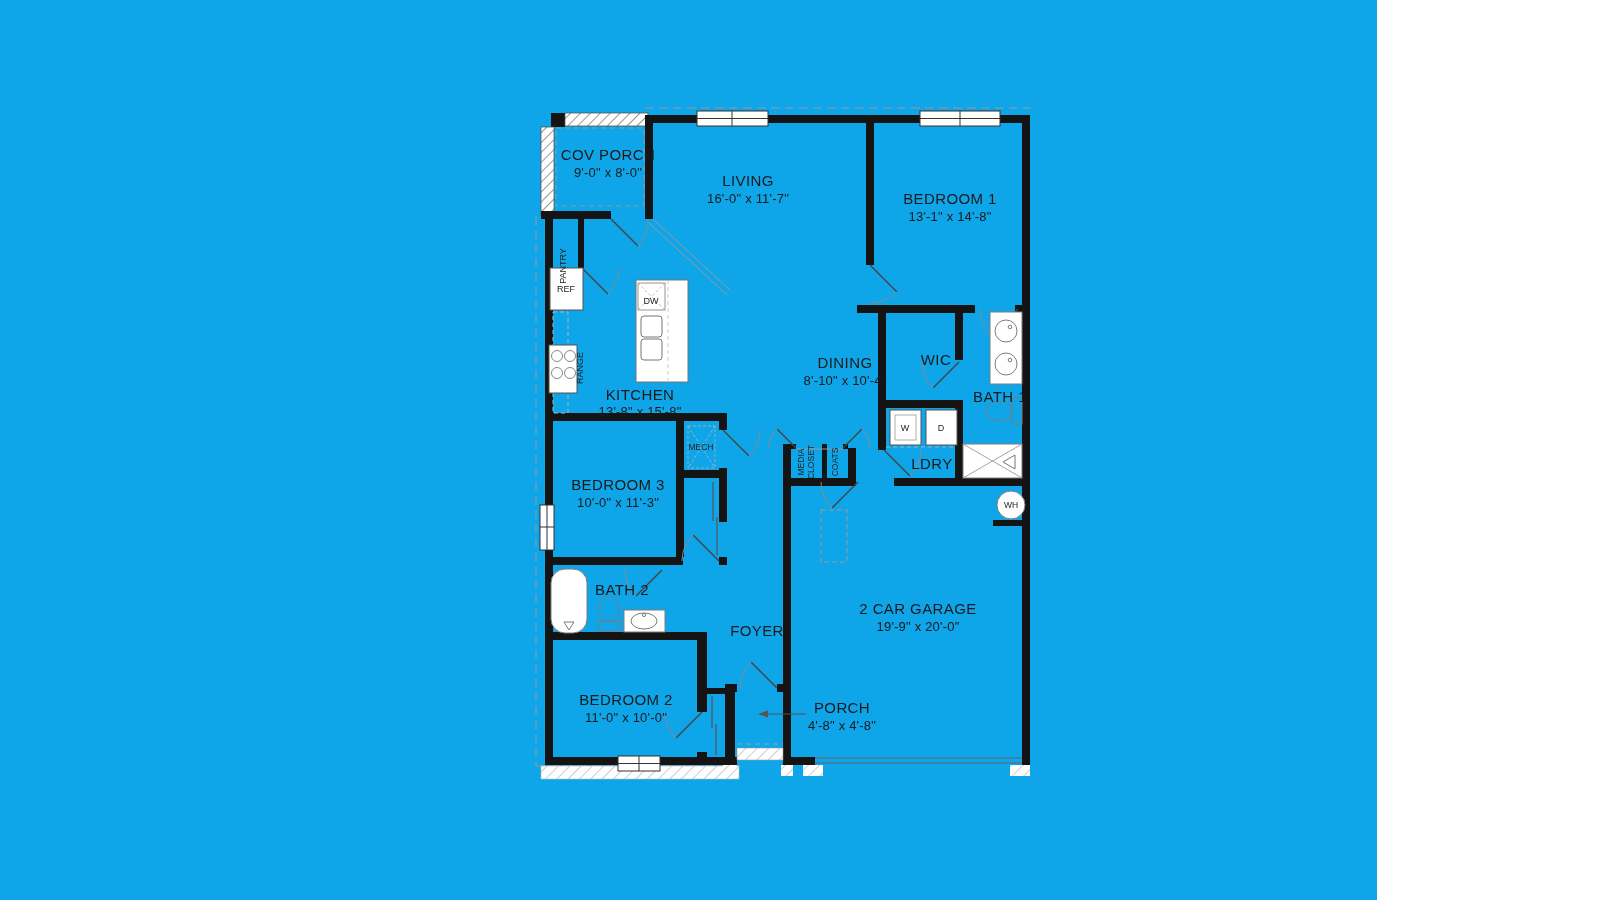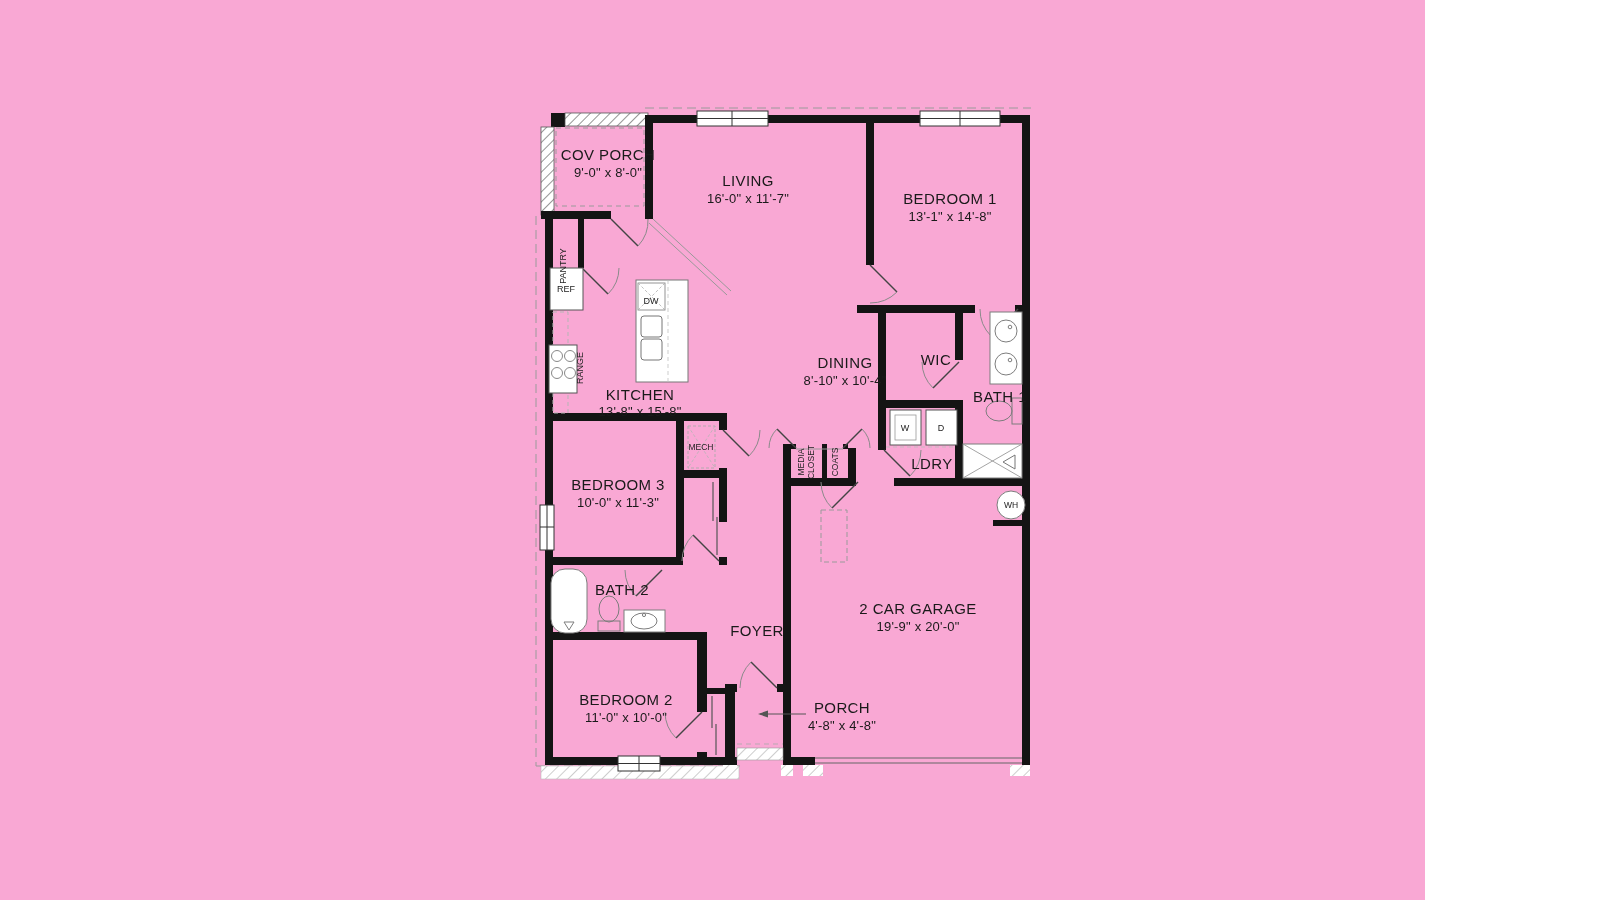--- a/index.html
+++ b/index.html
@@ -1,16 +1,16 @@
 <!DOCTYPE html>
 <html><head>
 <meta charset="utf-8">
 <style>
   html,body{margin:0;padding:0;background:#ffffff;}
-  .stage{position:relative;width:1377px;height:900px;background:#f9a8d4;overflow:hidden;padding-left:48px;}
+  .stage{position:relative;width:1377px;height:900px;background:#0ea5e9;overflow:hidden;}
   svg{position:absolute;left:0;top:0;}
   text{font-family:"Liberation Sans",sans-serif;fill:#1a1a1a;}
   .room-name{font-size:15px;letter-spacing:.4px;}
   .room-dims{font-size:13px;letter-spacing:.2px;}
   .fixture-label{font-size:9px;fill:#222;}
   .tiny-label{font-size:8.5px;fill:#222;}
   .mid{text-anchor:middle;}
 </style>
 </head>
 <body>

